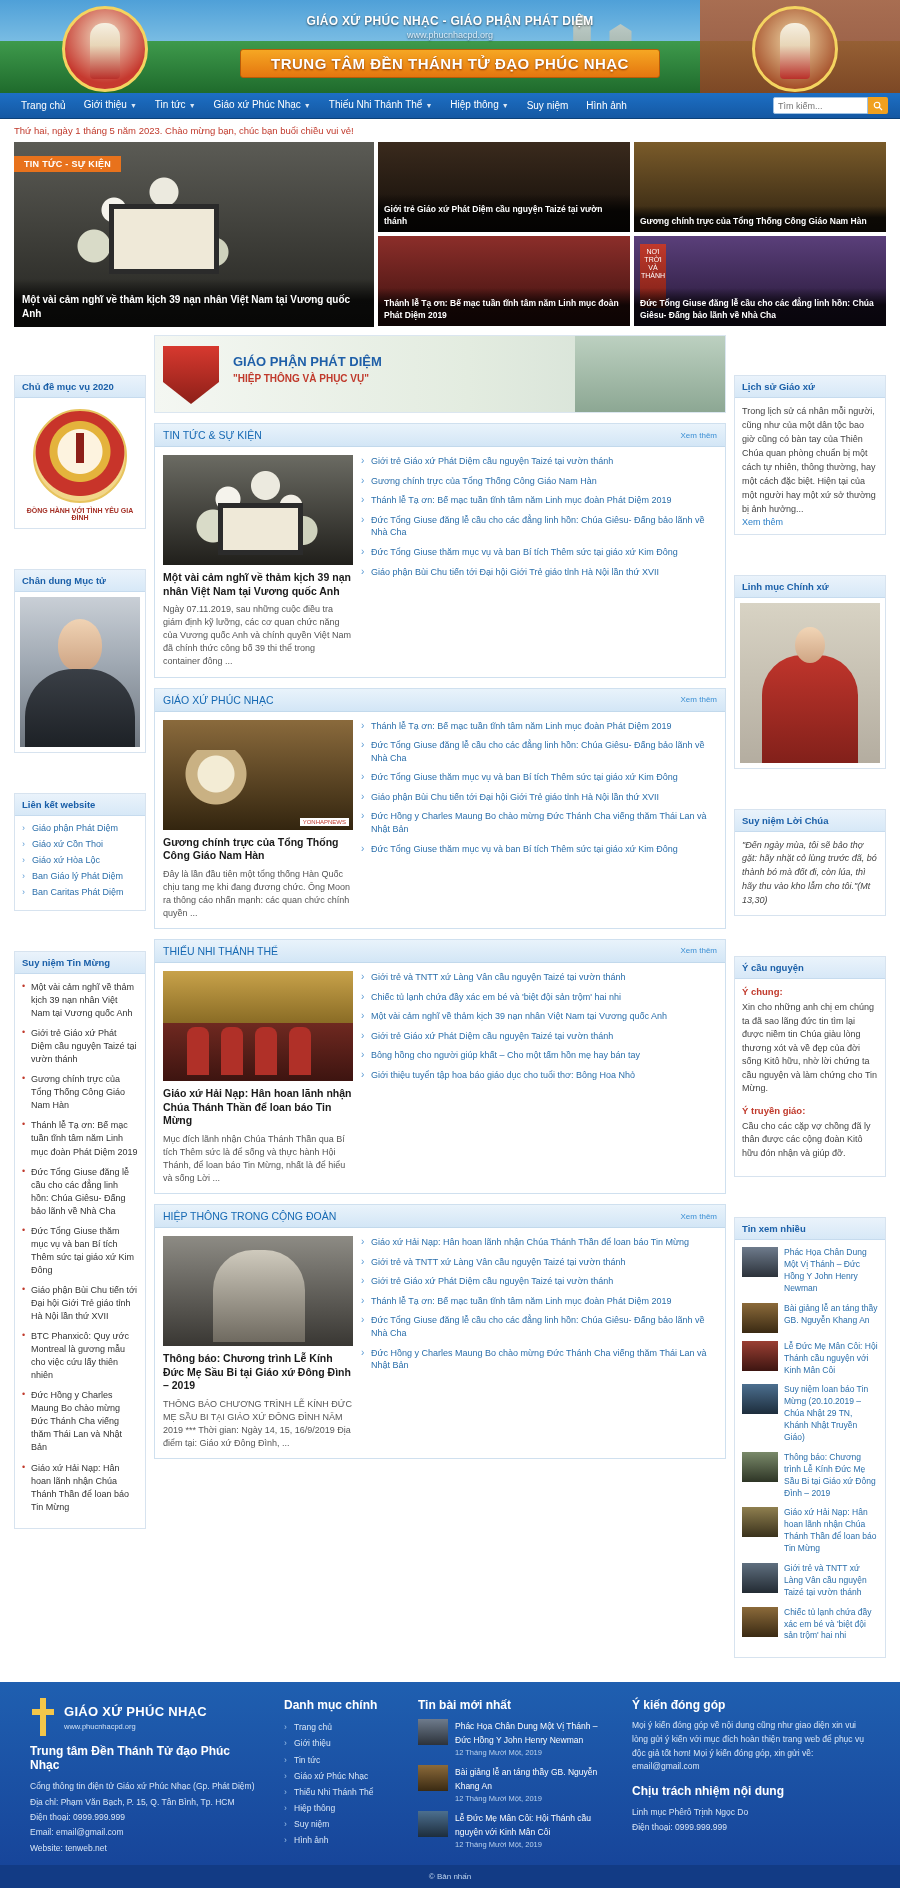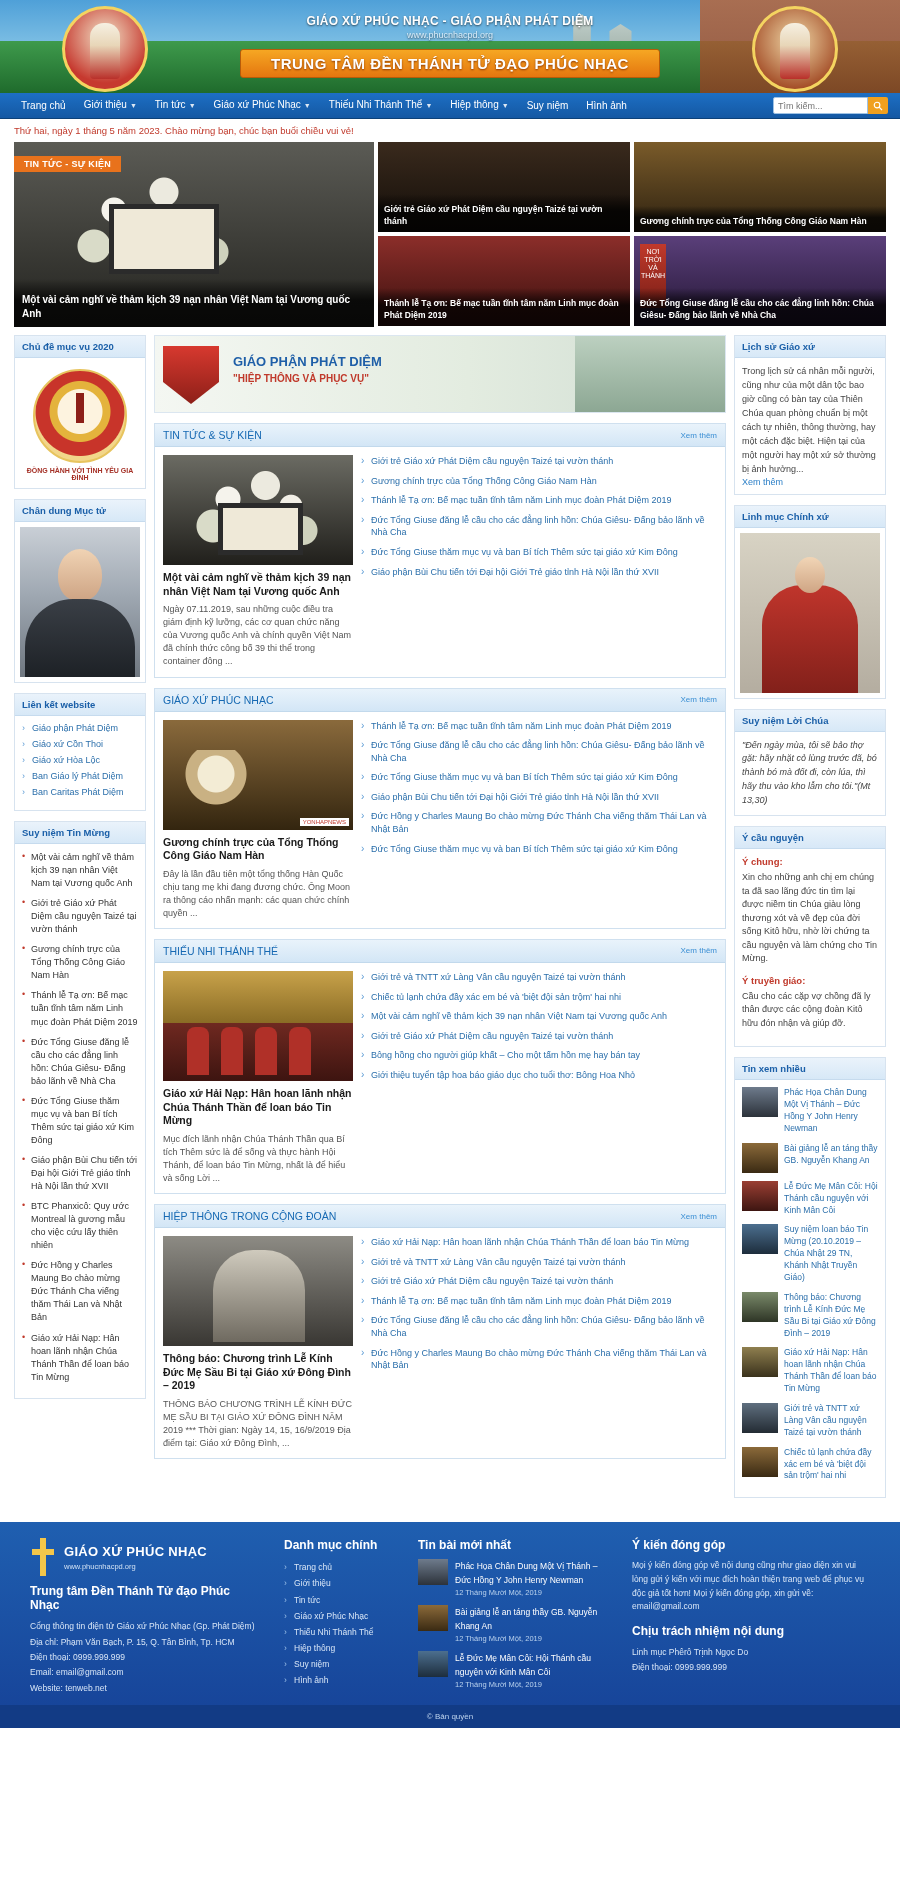--- a/index.html
+++ b/index.html
@@ -142,21 +142,21 @@
     background: linear-gradient(180deg,#c0392b,#7b1f17);
     color:#fff; font-size:7px; text-align:center; line-height:1.15; padding-top:4px;
   }
 
   
   .main { display: flex; gap: 8px; padding: 0 14px 14px; align-items: flex-start; }
   .col-left  { width: 132px; }
   .col-mid   { flex: 1; }
   .col-right { width: 152px; }
 
-  .panel { margin-bottom: 10px; border: 1px solid #d7e3ef; background: #fff; }
+  .panel { margin-bottom: 10px; border: 1px solid #d7e3ef; background: #fff; margin-top: 40px; }
   .panel-head {
     background: linear-gradient(180deg,#eaf3fb,#d7e8f7);
     border-bottom: 1px solid #c6dbee;
     color: #1a5fa8; font-weight: bold; font-size: 9.5px;
     padding: 5px 7px;
   }
   .panel-body { padding: 7px; }
 
   .section {
     border: 1px solid #cfe0ef; margin-bottom: 10px; background:#fff;
@@ -686,14 +686,14 @@
 
     <div class="f-col4">
       <div class="f-title">Ý kiến đóng góp</div>
       <div class="f-para">Mọi ý kiến đóng góp về nội dung cũng như giao diện xin vui lòng gửi ý kiến với mục đích hoàn thiện trang web để phục vụ độc giả tốt hơn! Mọi ý kiến đóng góp, xin gửi về: email@gmail.com</div>
       <div class="f-title">Chịu trách nhiệm nội dung</div>
       <div class="f-line">Linh mục Phêrô Trịnh Ngọc Do</div>
       <div class="f-line">Điện thoại: 0999.999.999</div>
     </div>
   </div>
 
-  <div class="copyright">© Bản quyền</div>
+  <div class="copyright">© Bản nhấn</div>
 </div>
 
 </body></html>

